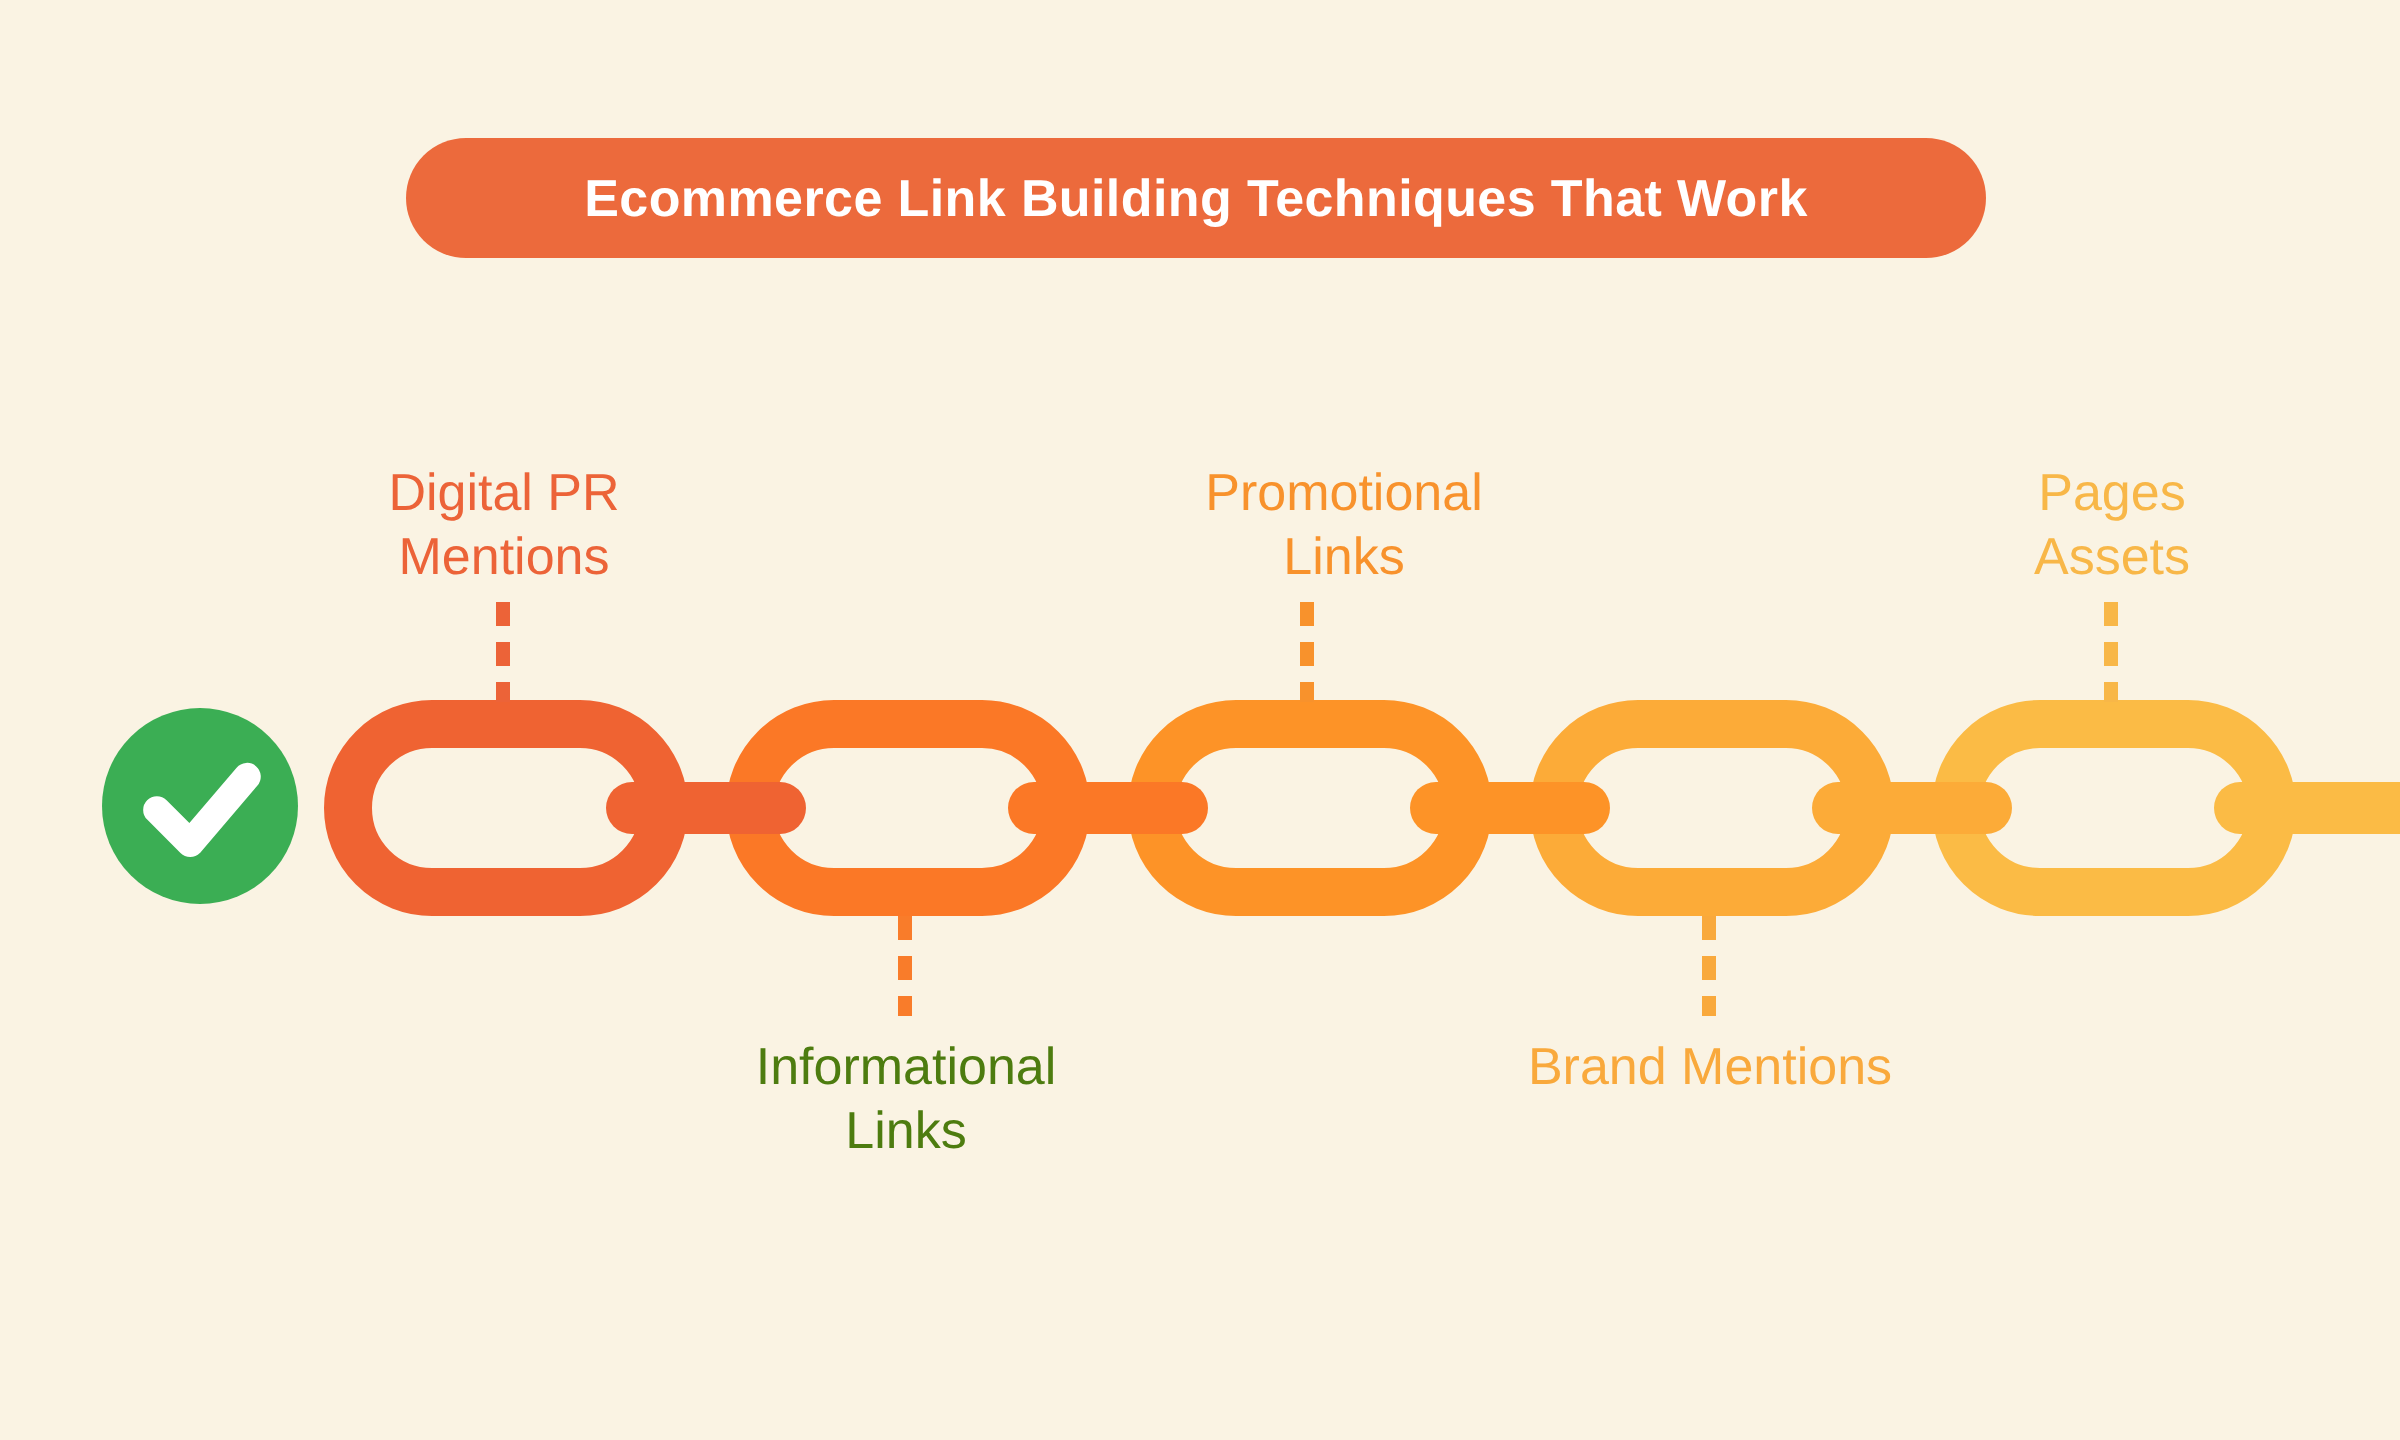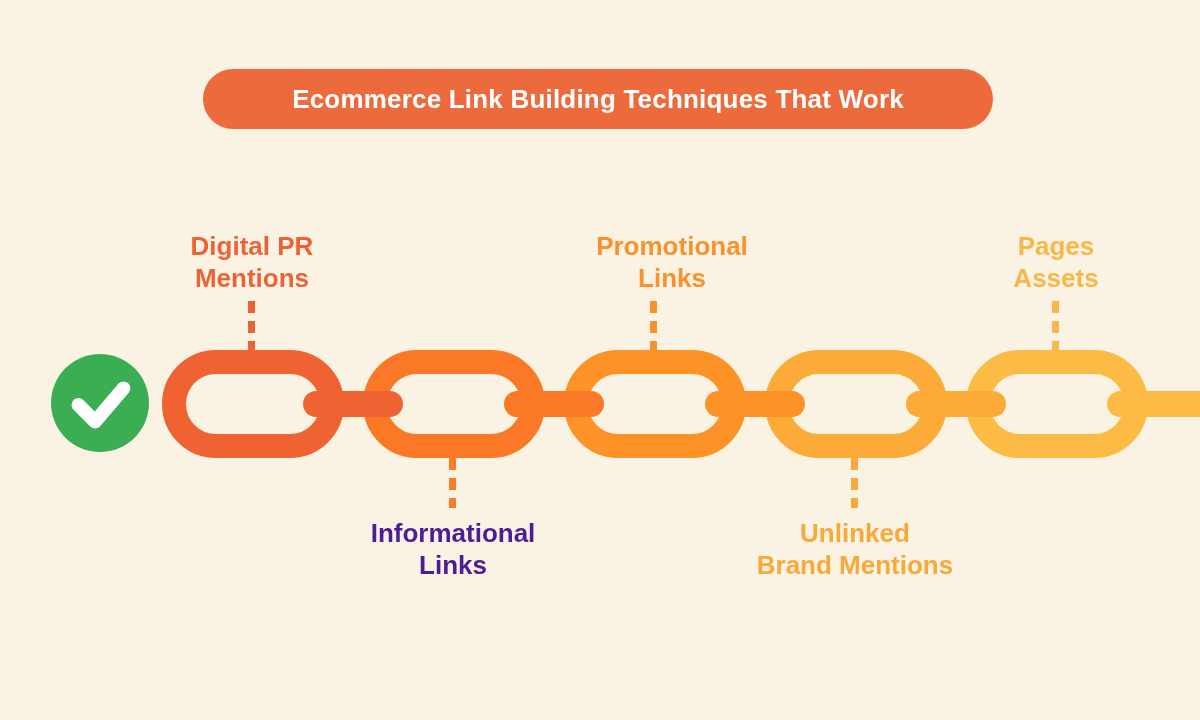--- a/index.html
+++ b/index.html
@@ -82,21 +82,21 @@
   .dash-2 { left: 650px; }
   .dash-3 { left: 851px; }
   .dash-4 { left: 1052px; }
 
   
   .label {
     position: absolute;
     width: 280px;
     text-align: center;
     font-size: 26px;
-    font-weight: bold;
+    font-weight: normal;
     line-height: 32px;
   }
   .label.above { top: 230px; }
   .label.below { top: 517px; }
   .label-0 { left: 112px; }
   .label-1 { left: 313px; }
   .label-2 { left: 532px; }
   .label-3 { left: 715px; }
   .label-4 { left: 916px; }
 </style>
@@ -131,30 +131,29 @@
   <div class="dash dash-0 above" style="--c: #EC6338;"></div>
   <div class="dash dash-1 below" style="--c: #F97C2A;"></div>
   <div class="dash dash-2 above" style="--c: #F8922C;"></div>
   <div class="dash dash-3 below" style="--c: #F9A93C;"></div>
   <div class="dash dash-4 above" style="--c: #F8B748;"></div>
 
   <div class="label label-0 above" style="color: rgb(236, 99, 56);">
     <div>Digital PR</div>
     <div>Mentions</div>
   </div>
-  <div class="label label-1 below" style="color: #4c1d95;">
+  <div class="label label-1 below" style="color: #4d7c0f;">
     <div>Informational</div>
     <div>Links</div>
   </div>
   <div class="label label-2 above" style="color: rgb(248, 146, 44);">
     <div>Promotional</div>
     <div>Links</div>
   </div>
   <div class="label label-3 below" style="color: rgb(249, 169, 60);">
-    <div>Unlinked</div>
     <div>Brand Mentions</div>
   </div>
   <div class="label label-4 above" style="color: rgb(248, 183, 72);">
     <div>Pages</div>
     <div>Assets</div>
   </div>
 
 </div>
 
 </body></html>

